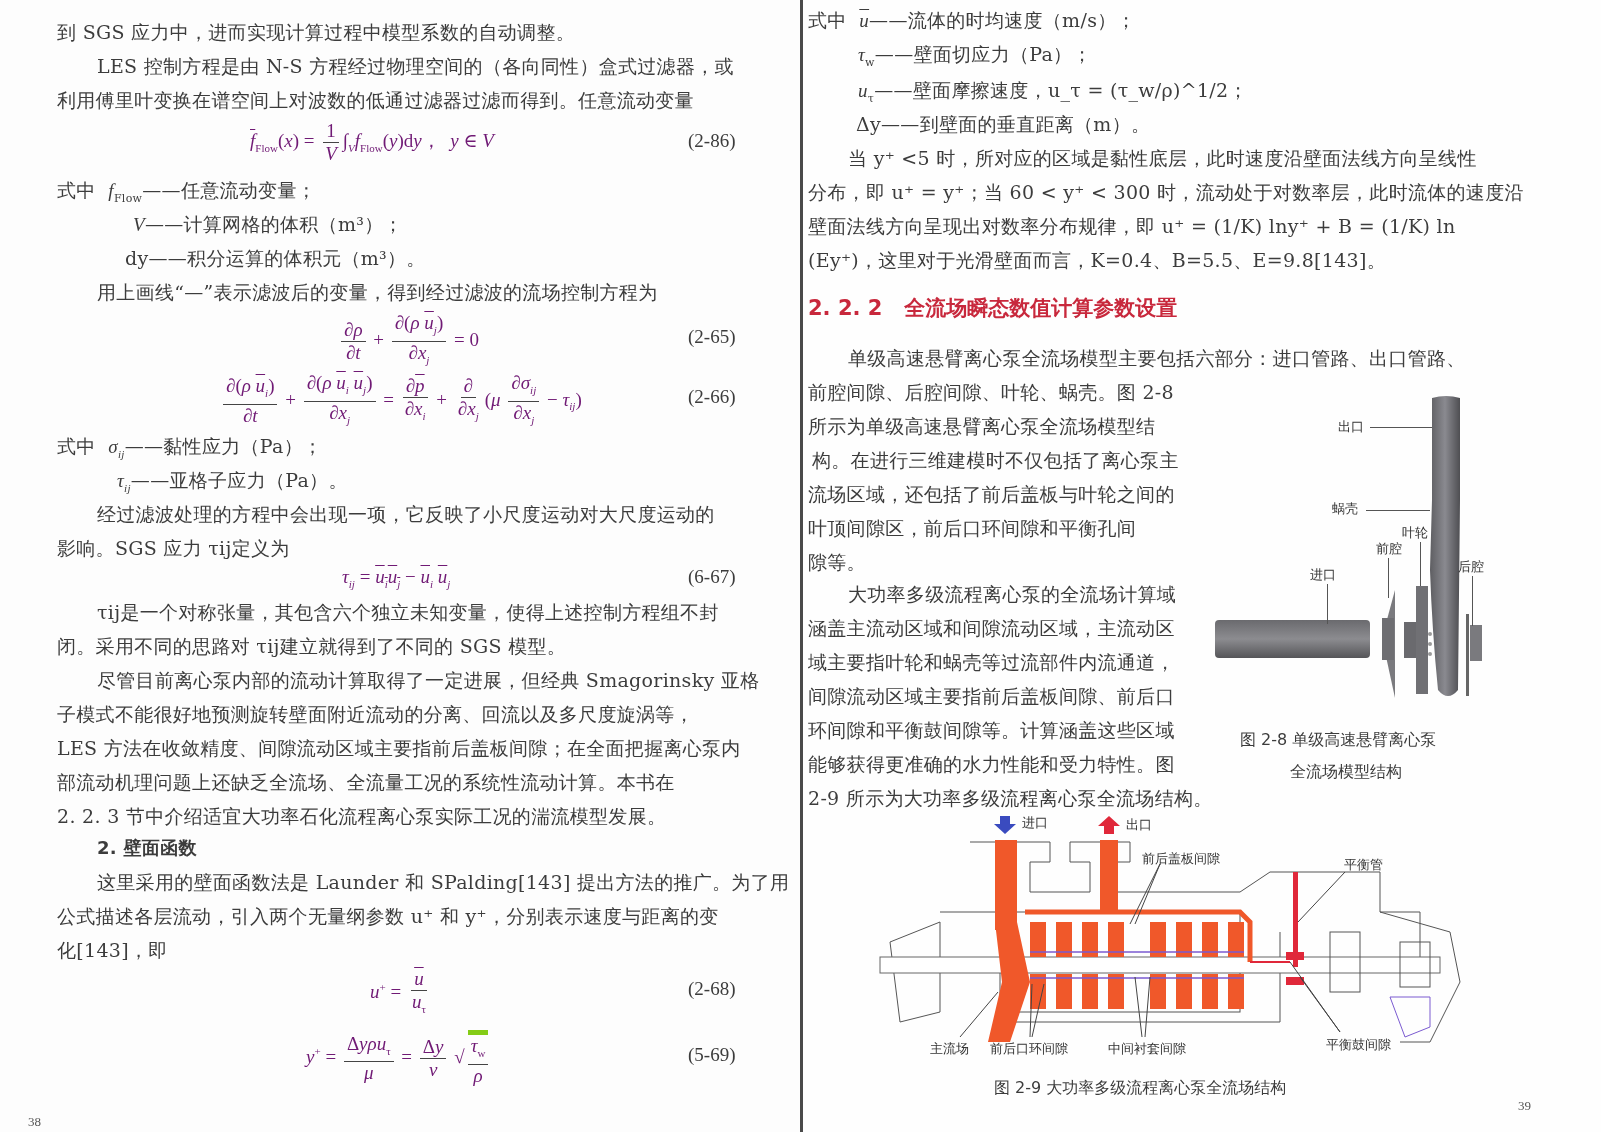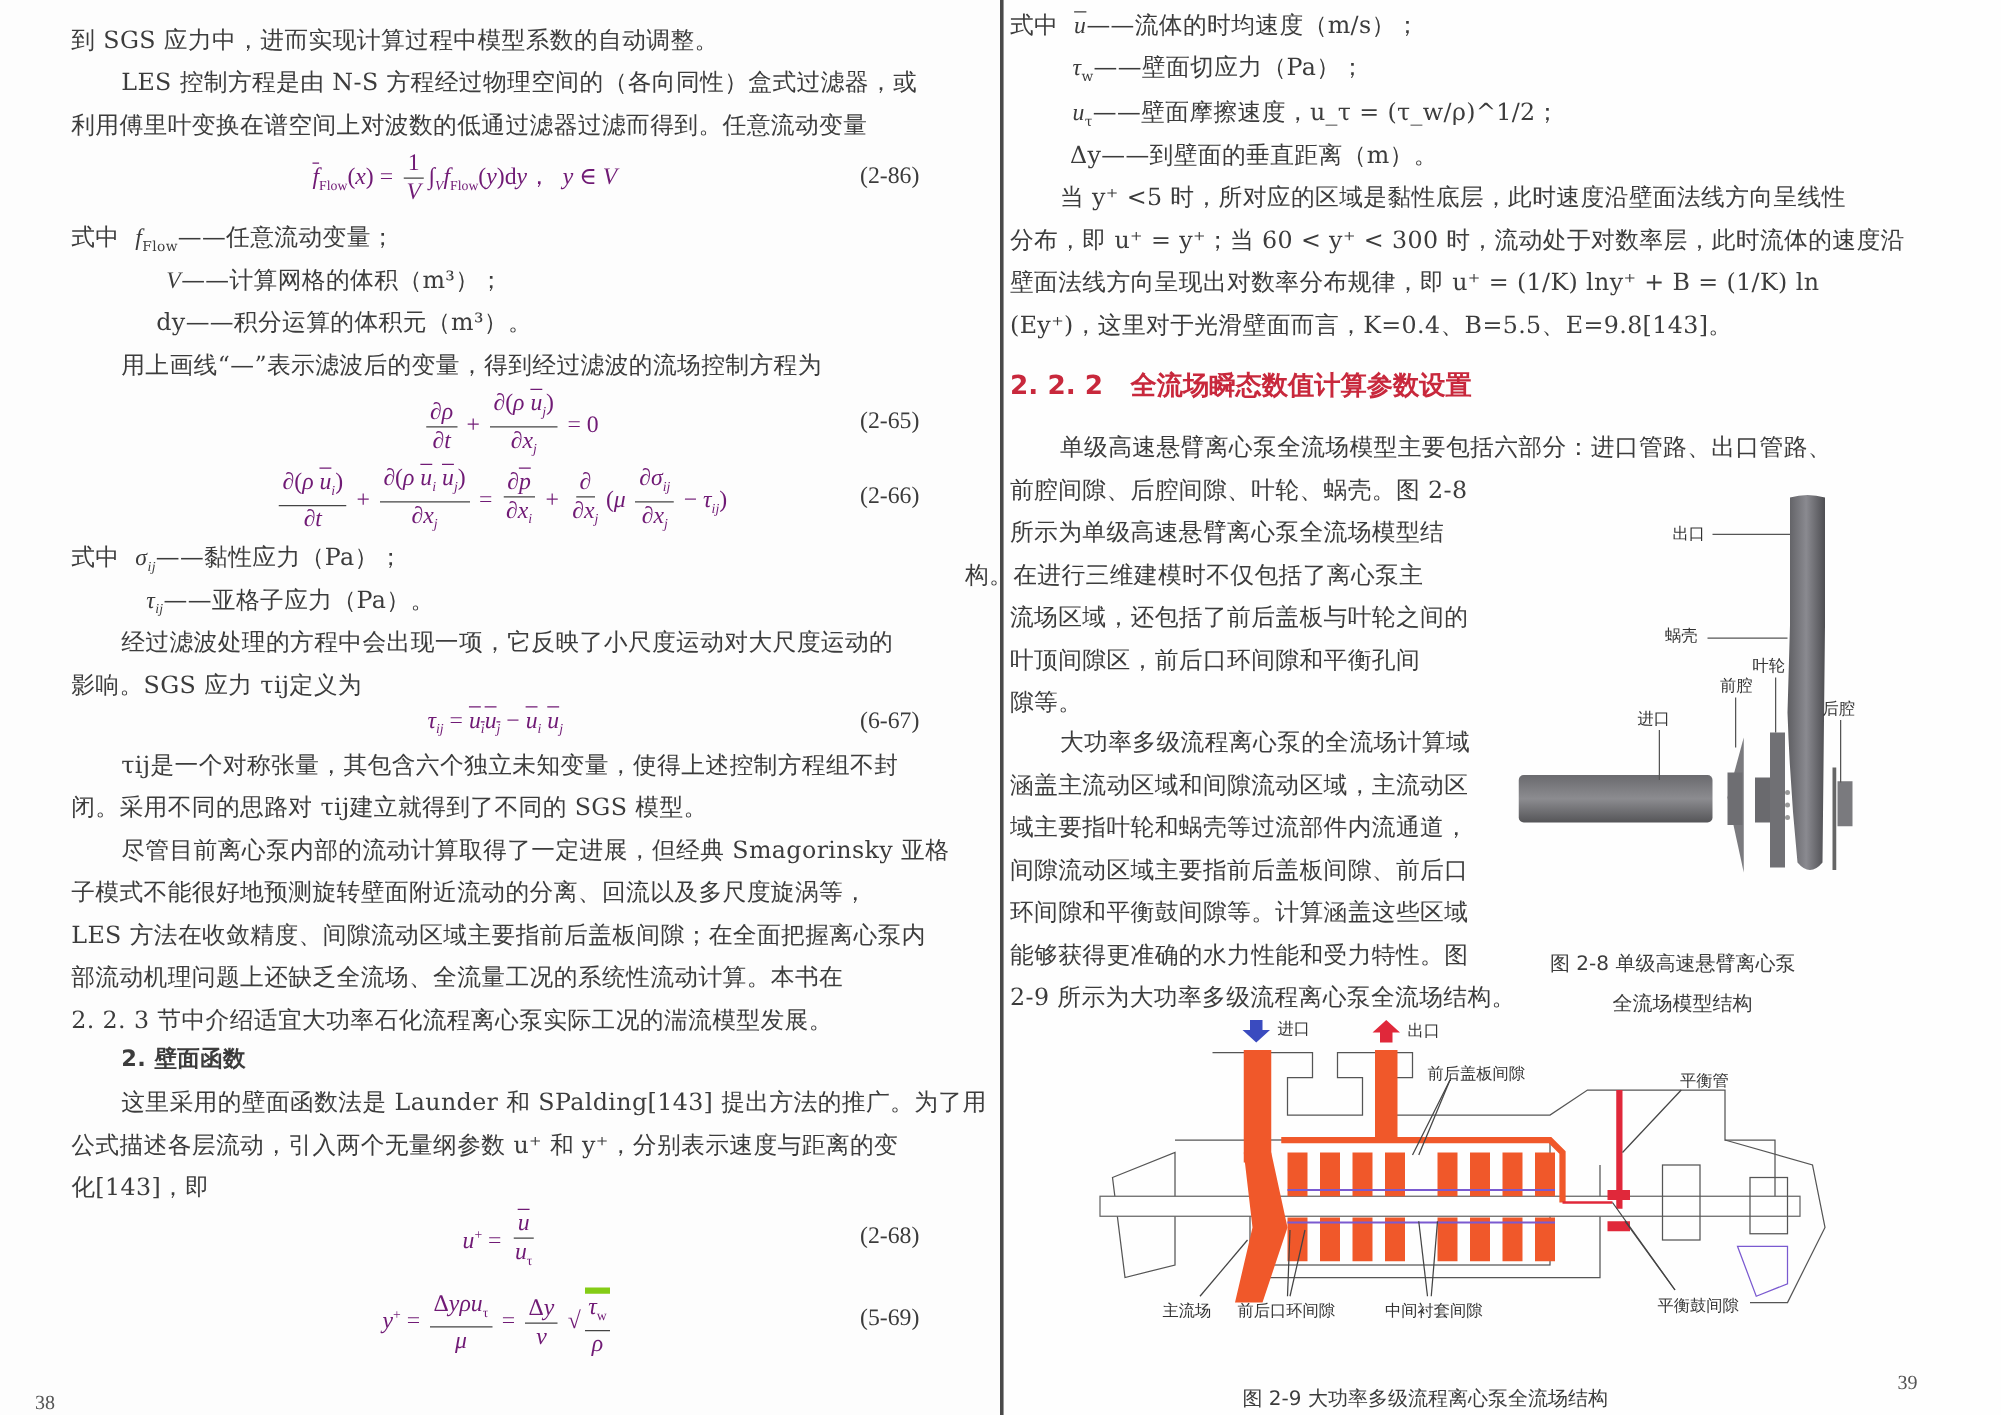--- a/index.html
+++ b/index.html
@@ -18,22 +18,22 @@
   .math { font-style: italic; font-family: "Liberation Serif", "DejaVu Serif", serif; }
   .eqno { position: absolute; font-size: 19px; color: #3c3c3c; font-family: "Liberation Serif", serif; }
   .eq { position: absolute; font-family: "Liberation Serif", "DejaVu Serif", serif; font-size: 19px; color: #701a75; white-space: nowrap; }
   .frac { display: inline-flex; flex-direction: column; align-items: center; vertical-align: middle; margin: 0 3px; }
   .frac .num { border-bottom: 1px solid #444; padding: 0 3px; line-height: 22px; }
   .frac .den { line-height: 22px; padding: 0 3px; }
   .ovl { text-decoration: overline; }
   sub, sup { font-size: 11px; }
   .heading-bold { font-weight: bold; font-family: "DejaVu Sans", sans-serif; font-size: 18px; }
   .section-heading { position: absolute; color: #c8283c; font-weight: bold; font-family: "DejaVu Sans", sans-serif; font-size: 21px; white-space: nowrap; }
-  .caption { position: absolute; font-size: 16px; color: #3c3c3c; white-space: nowrap; font-family: "DejaVu Sans", sans-serif; margin-top: 31px; }
-  .page-num { position: absolute; font-size: 16px; color: #555; font-family: "Liberation Serif", serif; }
+  .caption { position: absolute; font-size: 16px; color: #3c3c3c; white-space: nowrap; font-family: "DejaVu Sans", sans-serif; }
+  .page-num { position: absolute; font-size: 13px; color: #555; font-family: "Liberation Serif", serif; }
   .fig-label { position: absolute; font-size: 13px; color: #333; white-space: nowrap; font-family: "DejaVu Serif", serif; }
   .leader { position: absolute; background: #555; }
 </style>
 </head>
 <body>
 
 <div class="page page-left"></div>
 <div class="gutter"></div>
 <div class="page page-right"></div>
 
@@ -169,21 +169,21 @@
 <div class="line" style="top:214px;left:808px">壁面法线方向呈现出对数率分布规律，即 u⁺ = (1/K) lny⁺ + B = (1/K) ln</div>
 <div class="line" style="top:248px;left:808px">(Ey⁺)，这里对于光滑壁面而言，K=0.4、B=5.5、E=9.8[143]。</div>
 
 <div class="section-heading" style="top:294px;left:808px">
   <span>2. 2. 2</span>&nbsp;&nbsp;&nbsp;<span>全流场瞬态数值计算参数设置</span>
 </div>
 
 <div class="line" style="top:346px;left:848px">单级高速悬臂离心泵全流场模型主要包括六部分：进口管路、出口管路、</div>
 <div class="line" style="top:380px;left:808px">前腔间隙、后腔间隙、叶轮、蜗壳。图 2-8</div>
 <div class="line" style="top:414px;left:808px">所示为单级高速悬臂离心泵全流场模型结</div>
-<div class="line" style="top:448px;left:772px">构。在进行三维建模时不仅包括了离心泵主</div>
+<div class="line" style="top:448px;left:812px">构。在进行三维建模时不仅包括了离心泵主</div>
 <div class="line" style="top:482px;left:808px">流场区域，还包括了前后盖板与叶轮之间的</div>
 <div class="line" style="top:516px;left:808px">叶顶间隙区，前后口环间隙和平衡孔间</div>
 <div class="line" style="top:550px;left:808px">隙等。</div>
 
 <div class="line" style="top:582px;left:848px">大功率多级流程离心泵的全流场计算域</div>
 <div class="line" style="top:616px;left:808px">涵盖主流动区域和间隙流动区域，主流动区</div>
 <div class="line" style="top:650px;left:808px">域主要指叶轮和蜗壳等过流部件内流通道，</div>
 <div class="line" style="top:684px;left:808px">间隙流动区域主要指前后盖板间隙、前后口</div>
 <div class="line" style="top:718px;left:808px">环间隙和平衡鼓间隙等。计算涵盖这些区域</div>
 <div class="line" style="top:752px;left:808px">能够获得更准确的水力性能和受力特性。图</div>

